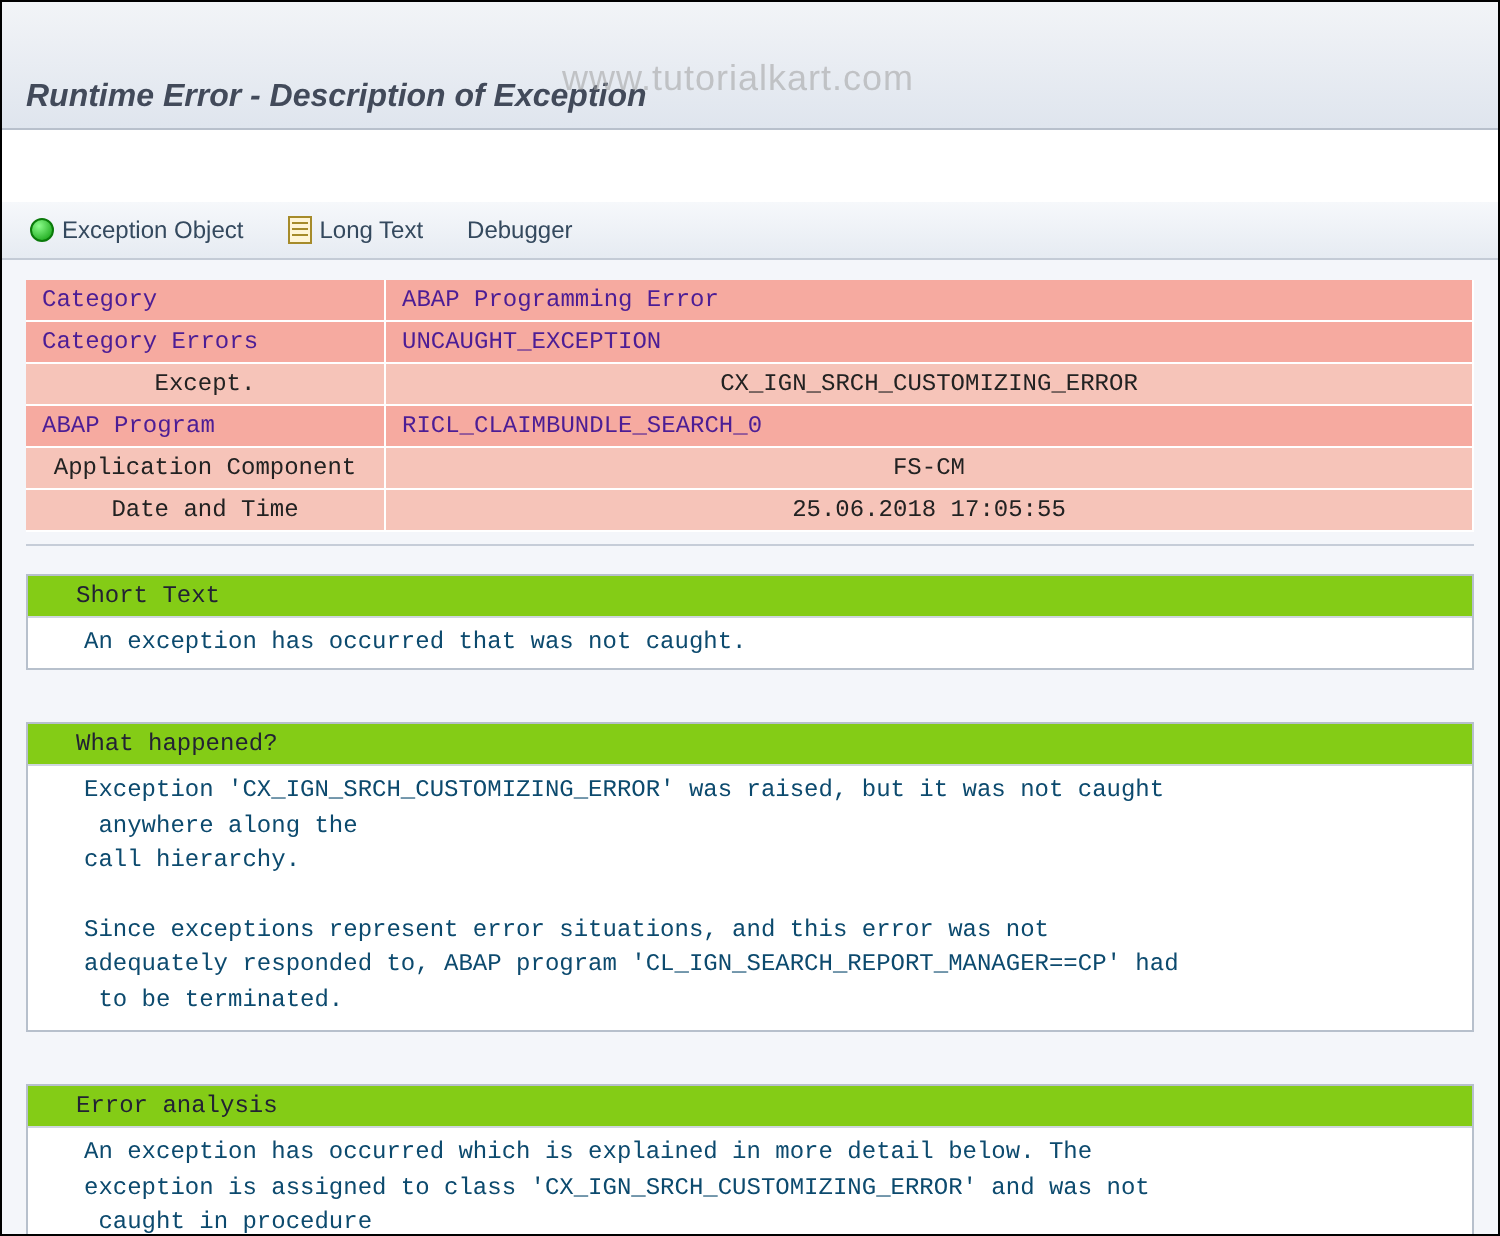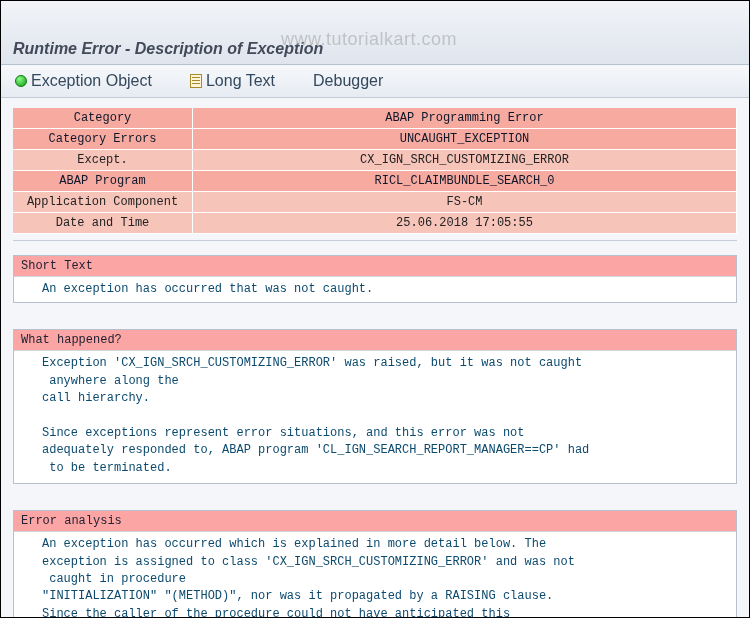--- a/index.html
+++ b/index.html
@@ -33,23 +33,24 @@
     font-weight: bold;
     color: #424a5a;
     margin-top: 32px;
   }
   .toolbar {
     background: linear-gradient(#f6f8fb, #e6ebf2);
     border-bottom: 1px solid #c4cbd6;
     padding: 5px 10px 5px 10px;
     display: flex;
     align-items: center;
-    gap: 30px;
-    font-size: 16px;
+    gap: 14px;
+    font-size: 12px;
     color: #34495e;
+    margin-top: 36px;
   }
   .tb-btn {
     display: inline-flex;
     align-items: center;
     gap: 4px;
     padding: 2px 4px;
     border-radius: 3px;
     cursor: pointer;
   }
   .icon-dot {
@@ -81,35 +82,35 @@
     font-size: 12px;
   }
   .info-row {
     display: contents;
   }
   .info-cell {
     padding: 3px 8px;
     border-right: 1px solid #fff;
     border-bottom: 1px solid #fff;
   }
-  .red-row .info-cell { background: #f6aaa0; color:#0f172a;text-align:center;}
+  .red-row .info-cell { background: #f6aaa0; color:#4c1d95;}
   .pink-row .info-cell { background: #f6c4b9; color:#222;text-align:center;}
   .mono { font-family: "Courier New", monospace; }
   .rule {
     border: none; border-top: 1px solid #c6cdd8; margin: 6px 0 14px 0;
   }
   .panel {
     margin-top: 8px;
     border: 1px solid #b7c0cc;
     background: #fff;
     font-size: 12px;
   }
   .panel-header {
-    background: #fca5a5;
-    padding: 3px 7px;
+    background: #84cc16;
+    padding: 3px 24px;
     font-family: "Courier New", monospace;
     color: #223;
     border-bottom: 1px solid #cfd6df;
   }
   .panel-body {
     padding: 4px 8px 6px 28px;
     font-family: "Courier New", monospace;
     color: #0c4a6e;
     line-height: 1.45;
     white-space: pre-wrap;

